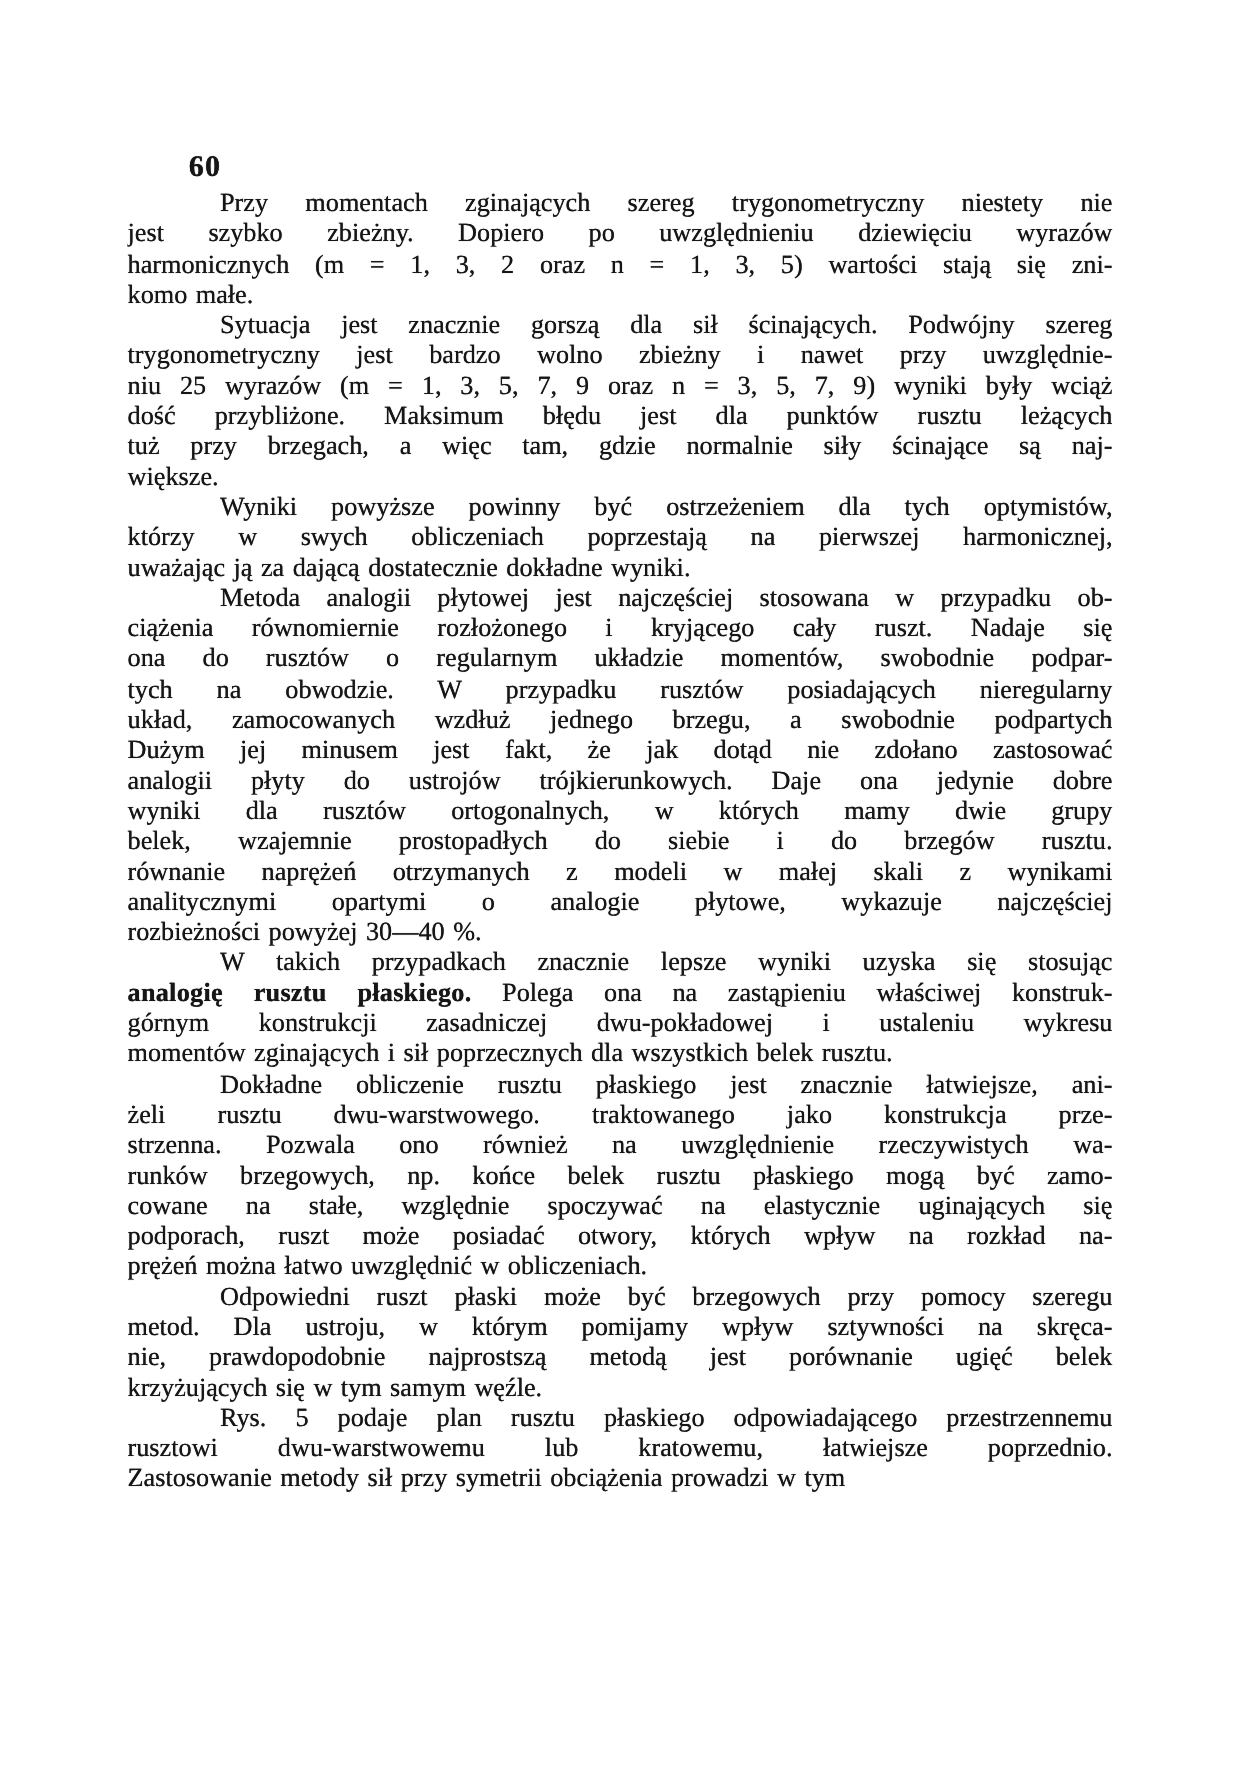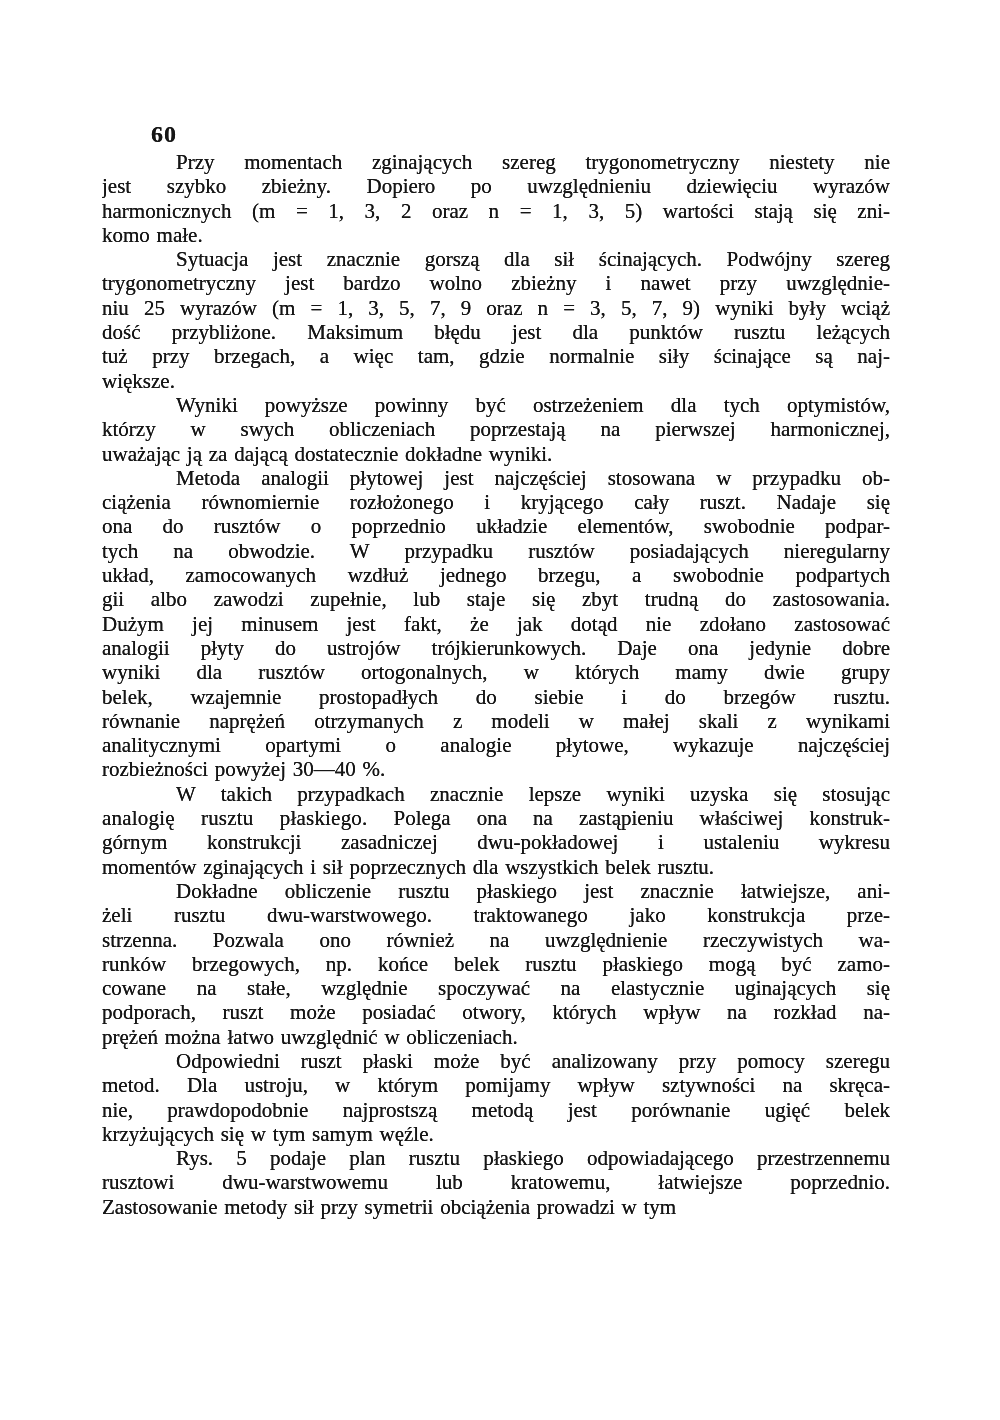--- a/index.html
+++ b/index.html
@@ -51,21 +51,21 @@
     text-shadow: 0 0 0.55px currentColor;
     white-space: normal;
   }
   .line.first {
     text-indent: 74px;
   }
   .line.last {
     text-align-last: left;
   }
   .line b {
-    font-weight: 400;
+    font-weight: 700;
     letter-spacing: 0.2px;
   }
 </style>
 </head>
 <body>
 
 <div class="scan-page">
   <div class="page-number">60</div>
   <div class="text-block">
       <div class="paragraph">
@@ -83,24 +83,23 @@
         <div class="line last"><span>większe.</span></div>
       </div>
       <div class="paragraph">
         <div class="line first"><span>Wyniki powyższe powinny być ostrzeżeniem dla tych optymistów,</span></div>
         <div class="line"><span>którzy w swych obliczeniach poprzestają na pierwszej harmonicznej,</span></div>
         <div class="line last"><span>uważając ją za dającą dostatecznie dokładne wyniki.</span></div>
       </div>
       <div class="paragraph">
         <div class="line first"><span>Metoda analogii płytowej jest najczęściej stosowana w przypadku ob-</span></div>
         <div class="line"><span>ciążenia równomiernie rozłożonego i kryjącego cały ruszt. Nadaje się</span></div>
-        <div class="line"><span>ona do rusztów o poprzednio układzie elementów, swobodnie podpar-</span></div>
+        <div class="line"><span>ona do rusztów o regularnym układzie momentów, swobodnie podpar-</span></div>
         <div class="line"><span>tych na obwodzie. W przypadku rusztów posiadających nieregularny</span></div>
         <div class="line"><span>układ, zamocowanych wzdłuż jednego brzegu, a swobodnie podpartych</span></div>
-        <div class="line"><span>gii albo zawodzi zupełnie, lub staje się zbyt trudną do zastosowania.</span></div>
         <div class="line"><span>Dużym jej minusem jest fakt, że jak dotąd nie zdołano zastosować</span></div>
         <div class="line"><span>analogii płyty do ustrojów trójkierunkowych. Daje ona jedynie dobre</span></div>
         <div class="line"><span>wyniki dla rusztów ortogonalnych, w których mamy dwie grupy</span></div>
         <div class="line"><span>belek, wzajemnie prostopadłych do siebie i do brzegów rusztu.</span></div>
         <div class="line"><span>równanie naprężeń otrzymanych z modeli w małej skali z wynikami</span></div>
         <div class="line"><span>analitycznymi opartymi o analogie płytowe, wykazuje najczęściej</span></div>
         <div class="line last"><span>rozbieżności powyżej 30—40 %.</span></div>
       </div>
       <div class="paragraph">
         <div class="line first"><span>W takich przypadkach znacznie lepsze wyniki uzyska się stosując</span></div>
@@ -111,21 +110,21 @@
       <div class="paragraph">
         <div class="line first"><span>Dokładne obliczenie rusztu płaskiego jest znacznie łatwiejsze, ani-</span></div>
         <div class="line"><span>żeli rusztu dwu-warstwowego. traktowanego jako konstrukcja prze-</span></div>
         <div class="line"><span>strzenna. Pozwala ono również na uwzględnienie rzeczywistych wa-</span></div>
         <div class="line"><span>runków brzegowych, np. końce belek rusztu płaskiego mogą być zamo-</span></div>
         <div class="line"><span>cowane na stałe, względnie spoczywać na elastycznie uginających się</span></div>
         <div class="line"><span>podporach, ruszt może posiadać otwory, których wpływ na rozkład na-</span></div>
         <div class="line last"><span>prężeń można łatwo uwzględnić w obliczeniach.</span></div>
       </div>
       <div class="paragraph">
-        <div class="line first"><span>Odpowiedni ruszt płaski może być analizowany przy pomocy szeregu</span></div>
+        <div class="line first"><span>Odpowiedni ruszt płaski może być brzegowych przy pomocy szeregu</span></div>
         <div class="line"><span>metod. Dla ustroju, w którym pomijamy wpływ sztywności na skręca-</span></div>
         <div class="line"><span>nie, prawdopodobnie najprostszą metodą jest porównanie ugięć belek</span></div>
         <div class="line last"><span>krzyżujących się w tym samym węźle.</span></div>
       </div>
       <div class="paragraph">
         <div class="line first"><span>Rys. 5 podaje plan rusztu płaskiego odpowiadającego przestrzennemu</span></div>
         <div class="line"><span>rusztowi dwu-warstwowemu lub kratowemu, łatwiejsze poprzednio.</span></div>
         <div class="line last"><span>Zastosowanie metody sił przy symetrii obciążenia prowadzi w tym</span></div>
       </div>
     </div>

